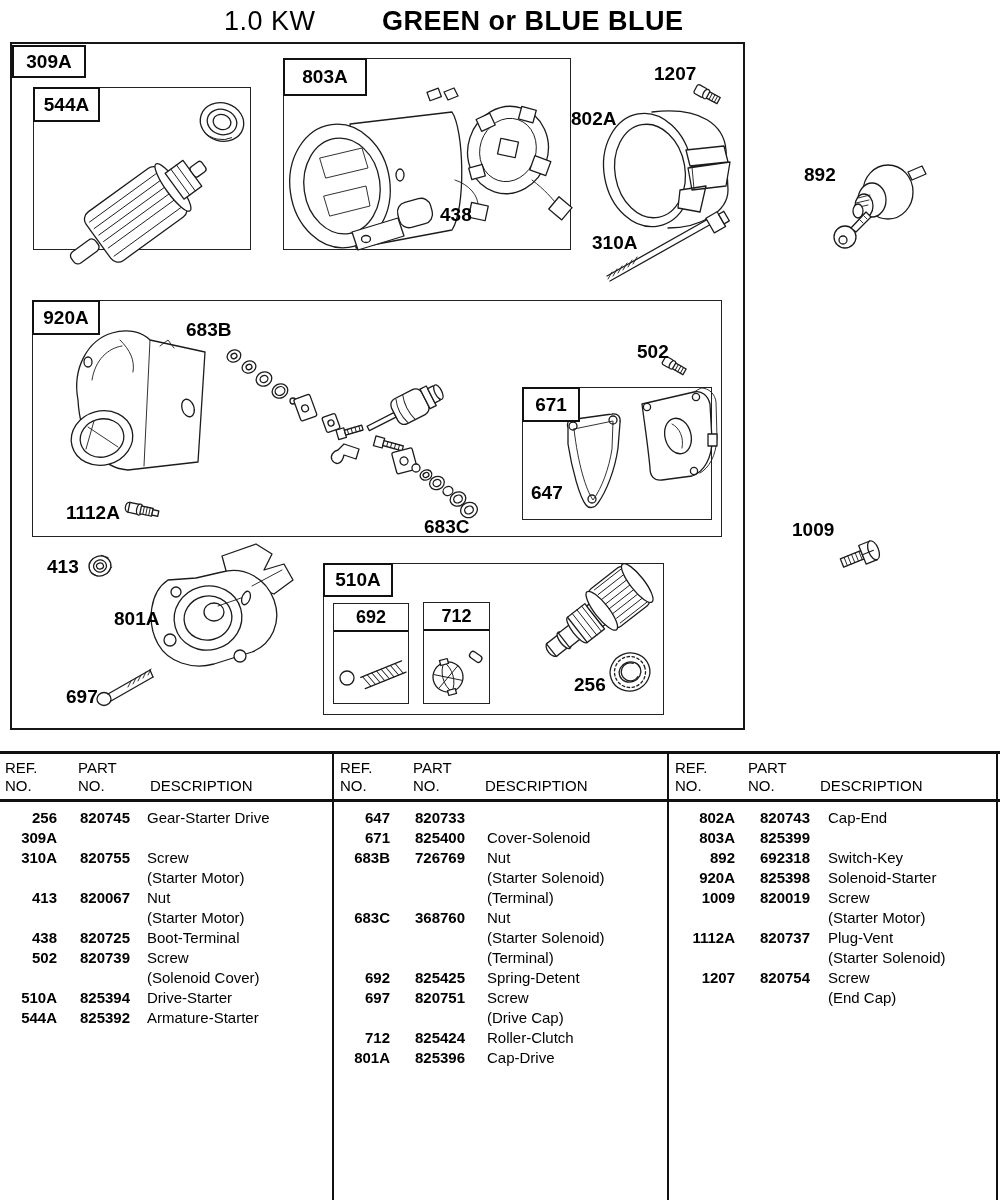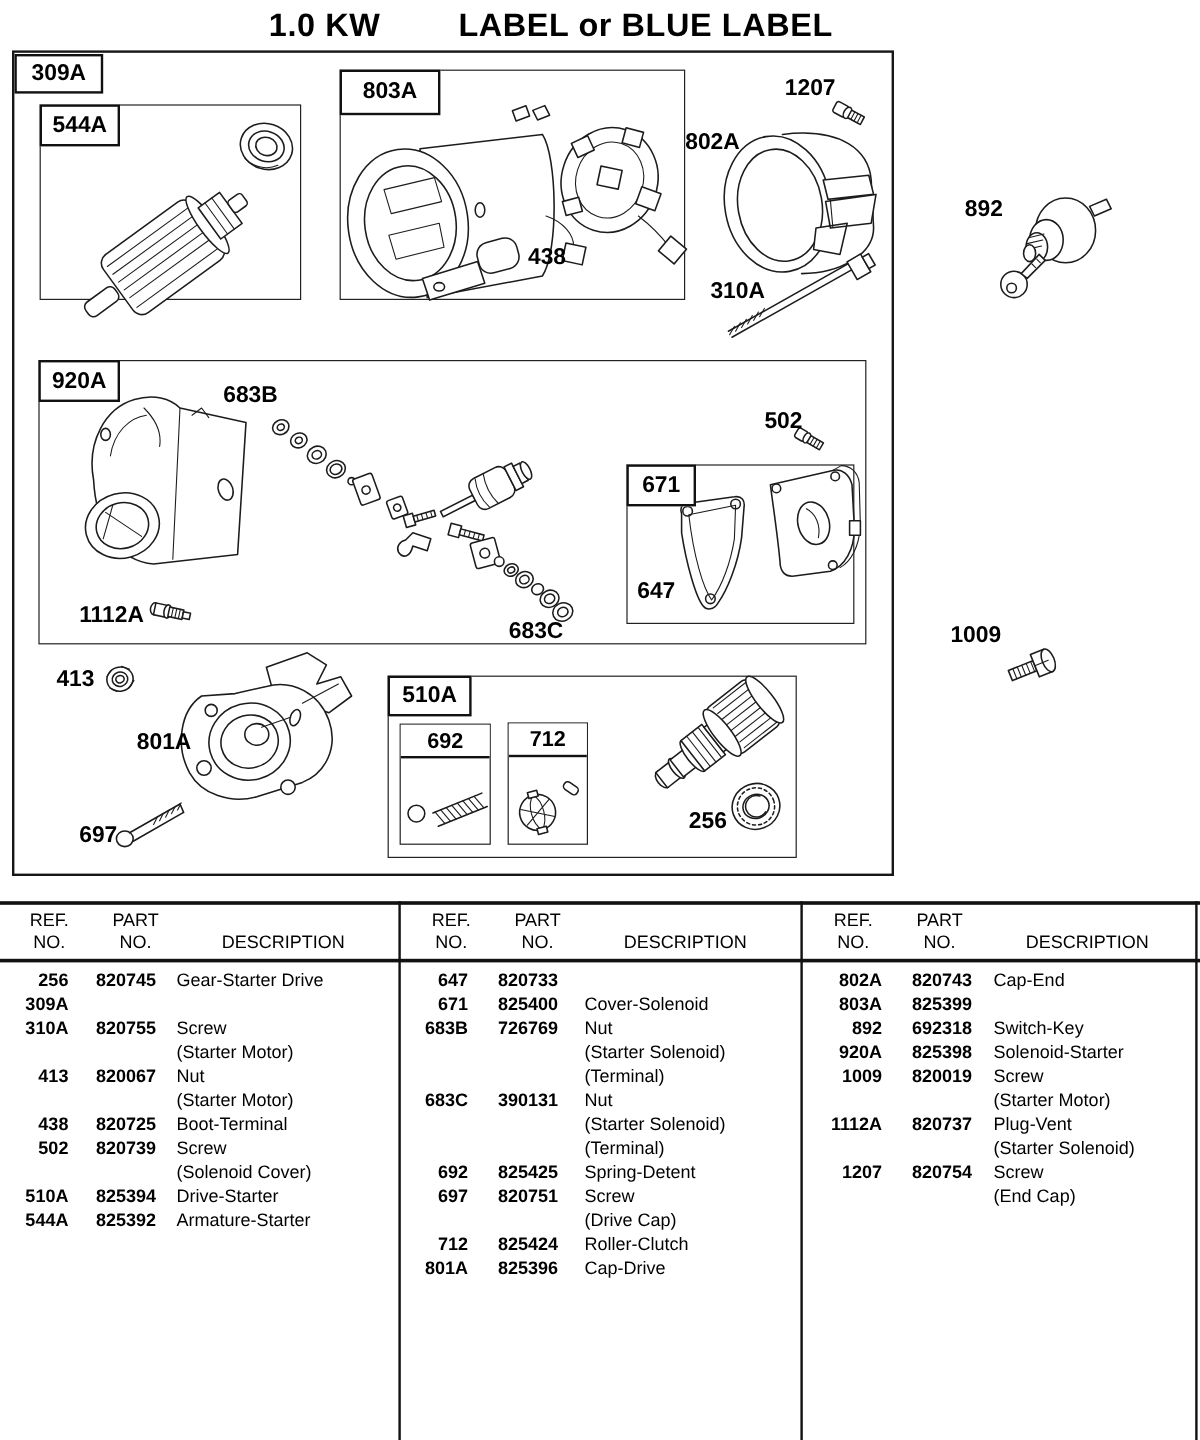--- a/index.html
+++ b/index.html
@@ -1,18 +1,18 @@
 <!DOCTYPE html>
 <html><head>
 <meta charset="utf-8">
 <style>
   html,body{margin:0;padding:0;background:#fff}
   .page{position:relative;width:1000px;height:1200px;background:#fff;color:#000;
         font-family:"Liberation Sans","DejaVu Sans",sans-serif;overflow:hidden}
-  .title-kw{position:absolute;top:6px;left:224px;font-size:27px;font-weight:bold;letter-spacing:.5px}
+  .title-kw{position:absolute;top:6px;left:224px;font-size:27px;font-weight:normal;letter-spacing:.5px}
   .title-label{position:absolute;top:6px;left:382px;font-size:27px;font-weight:bold;letter-spacing:.5px}
   .main-box{position:absolute;left:10px;top:42px;width:731px;height:684px;border:2px solid #161616}
   .pbox{position:absolute;border:1.6px solid #222;background:transparent}
   .lbox{position:absolute;border:2px solid #111;background:#fff;font-weight:bold;font-size:19px;
         display:flex;align-items:center;justify-content:center;z-index:5}
   .callout{position:absolute;font-weight:bold;font-size:19px;z-index:5;white-space:nowrap}
   .sub-h{height:26px;border-bottom:2px solid #111;font-weight:bold;font-size:18px;
          display:flex;align-items:center;justify-content:center;background:#fff}
   svg.art{position:absolute;left:0;top:0;z-index:2}
   svg.art *{stroke:#1c1c1c;stroke-width:1.3;fill:none;stroke-linecap:round;stroke-linejoin:round}
@@ -21,37 +21,37 @@
   
   .table{position:absolute;left:0;top:751px;width:1000px;height:449px;font-size:15px;z-index:4}
   .rule-top{position:absolute;left:0;top:0;width:1000px;height:3px;background:#111}
   .rule-mid{position:absolute;left:0;top:48px;width:1000px;height:3px;background:#111}
   .vline{position:absolute;top:0;bottom:0;width:2px;background:#111}
   .tcol{position:absolute;top:0;bottom:0}
   #colA{left:0;width:331px;--g1:57px;--g2:90px;--p:23px}
   #colB{left:335px;width:330px;--g1:55px;--g2:97px;--p:25px}
   #colC{left:670px;width:324px;--g1:65px;--g2:93px;--p:25px}
   .thead{position:relative;height:48px}
-  .th{position:absolute;text-align:center;line-height:18px;bottom:4px}
+  .th{position:absolute;text-align:left;line-height:18px;bottom:4px}
   .th-ref{left:5px;width:72px}
   .th-part{left:78px;width:70px}
   .th-desc{left:150px;width:172px}
   .tbody{padding-top:9px}
   .t-row{display:grid;grid-template-columns:var(--g1) var(--g2) 1fr;line-height:20px}
   .t-ref{text-align:right;font-weight:bold}
   .t-part{font-weight:bold;padding-left:var(--p)}
   .t-line.bold{font-weight:bold}
 </style>
 </head>
 <body>
 
 <div class="page">
 
   <div class="title-kw">1.0 KW</div>
-  <div class="title-label">LABEL or BLUE LABEL</div>
+  <div class="title-label">GREEN or BLUE BLUE</div>
 
   <div class="main-box"></div>
 
   <svg class="art" width="1000" height="748" viewBox="0 0 1000 748">
 
     <g transform="translate(55,236) rotate(-36)">
       <rect class="f" x="0" y="23" width="30" height="14" rx="5"></rect>
       <rect class="f" x="32" y="0" width="92" height="60" rx="9"></rect>
       <path class="thin" d="M36,9 L122,9 M36,17 L122,17 M36,25 L122,25 M36,33 L122,33 M36,41 L122,41 M36,51 L122,51"></path>
       <ellipse class="f" cx="124" cy="30" rx="7" ry="29"></ellipse>
@@ -470,21 +470,21 @@
             <span class="t-ref">683B</span>
             <span class="t-part">726769</span>
             <span class="t-desc">
               <div class="t-line">Nut</div>
               <div class="t-line">(Starter Solenoid)</div>
               <div class="t-line">(Terminal)</div>
             </span>
           </div>
           <div class="t-row">
             <span class="t-ref">683C</span>
-            <span class="t-part">390131</span>
+            <span class="t-part">368760</span>
             <span class="t-desc">
               <div class="t-line">Nut</div>
               <div class="t-line">(Starter Solenoid)</div>
               <div class="t-line">(Terminal)</div>
             </span>
           </div>
           <div class="t-row">
             <span class="t-ref">692</span>
             <span class="t-part">825425</span>
             <span class="t-desc">

